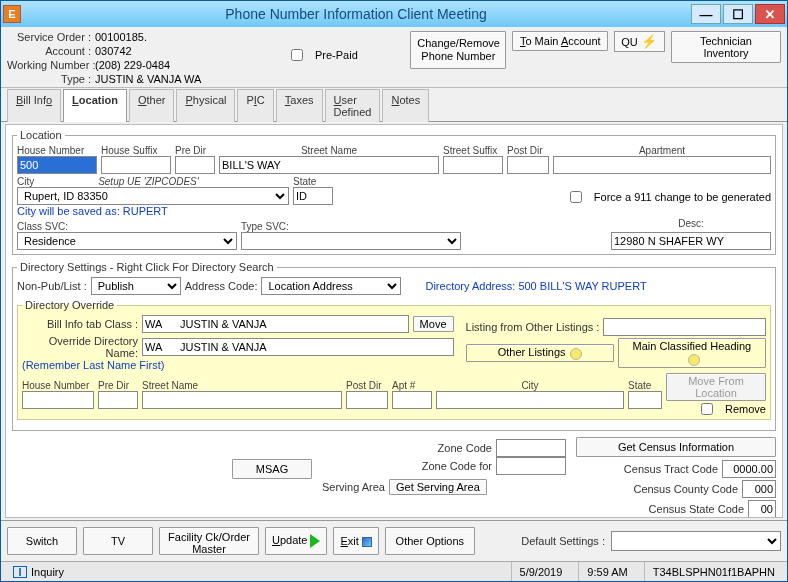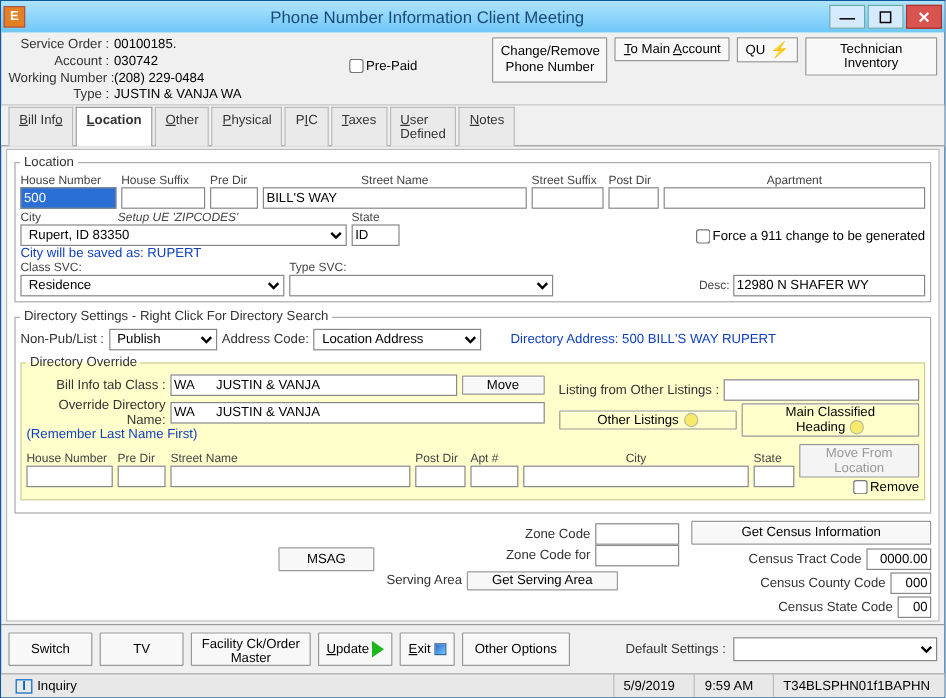--- a/index.html
+++ b/index.html
@@ -9,22 +9,22 @@
 .titlebar .app-icon { width: 18px; height: 18px; background: #e67e22; color: #fff; font-weight: bold; display: inline-flex; align-items: center; justify-content: center; font-size: 11px; border: 1px solid #a55; }
 .titlebar .title { flex: 1; text-align: center; color: #1a4a7a; font-size: 14px; }
 .titlebar .winbtns { display: flex; gap: 2px; }
 .titlebar .winbtn { width: 30px; height: 20px; background: #d6eaff; border: 1px solid #6aa; display: inline-flex; align-items: center; justify-content: center; font-weight: bold; font-size: 13px; cursor: pointer; }
 .titlebar .winbtn.close { background: #d9534f; color: #fff; border-color: #a33; }
 .headerarea { display: flex; padding: 4px 6px 2px 6px; gap: 6px; align-items: flex-start; border-bottom: 1px solid #bbb; }
 .svcinfo { display: grid; grid-template-columns: 88px 160px; row-gap: 2px; font-size: 11px; white-space: nowrap; }
 .svcinfo .lbl { text-align: right; padding-right: 4px; color: #333; }
 .svcinfo .val { color: #000; }
 .btn { background: #f8f8f8; border: 1px solid #999; border-radius: 1px; padding: 3px 6px; font-size: 11px; cursor: pointer; box-shadow: inset 0 1px #fff; text-align: center; }
-.btn.sm { padding: 1px 20px; font-size: 11px; }
-.checkbox { display: inline-flex; align-items: center; gap: 2px; }
+.btn.sm { padding: 1px 6px; font-size: 11px; }
+.checkbox { display: inline-flex; align-items: center; gap: 12px; }
 .checkbox input { width: 12px; height: 12px; }
 .headerbtns { margin-left: auto; display: flex; align-items: flex-start; gap: 6px; }
 .headerbtns .col { display: flex; flex-direction: column; gap: 4px; }
 .qu-btn { display: inline-flex; align-items: center; gap: 4px; padding: 2px 6px; border: 1px solid #999; background: #f8f8f8; }
 .qu-btn .bolt { color: #f0a020; font-size: 13px; }
 .tabs { display: flex; padding: 0 6px; gap: 0; border-bottom: 1px solid #999; background: #f0f0f0; }
 .tab { padding: 4px 8px; border: 1px solid #bbb; border-bottom: none; background: #eaeaea; margin-right: 2px; color: #333; cursor: pointer; position: relative; top: 1px; }
 .tab .u { text-decoration: underline; }
 .tab.active { background: #fff; font-weight: bold; border-color: #999; }
 .tabbody { flex: 1; background: #fff; margin: 2px 4px; border: 1px solid #bbb; padding: 4px 6px 2px 6px; display: flex; flex-direction: column; gap: 2px; overflow: hidden; }
@@ -155,21 +155,21 @@
       <div class="bluetxt">City will be saved as: RUPERT</div>
       <div class="row" style="align-items:flex-end;margin-top:1px">
         <div class="field" style="width:220px">
             <span class="lbl">Class SVC:</span>
             <select><option>Residence</option></select>
           </div>
         <div class="field" style="width:220px">
             <span class="lbl">Type SVC:</span>
             <select><option></option></select>
           </div>
-        <div class="field" style="margin-left:auto;flex-direction:row;align-items:center;gap:3px">
+        <div class="field" style="margin-left:auto;flex-direction:column;align-items:center;gap:3px">
             <span class="lbl">Desc:</span>
             <input type="text" style="width: 160px;" value="12980 N SHAFER WY">
           </div>
       </div>
     </fieldset>
 
     <fieldset style="padding-bottom:6px">
       <legend>Directory Settings  -  Right Click For Directory Search</legend>
       <div class="row">
         <span class="col-lbl">Non-Pub/List :</span>

